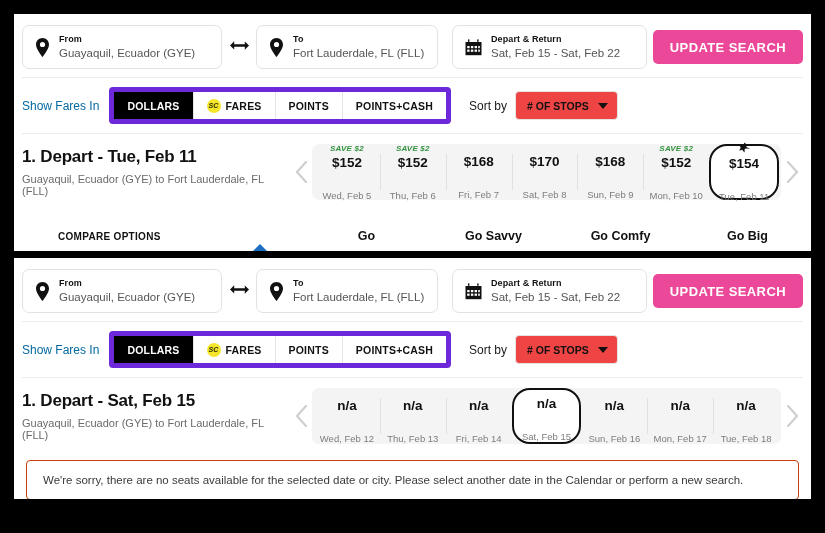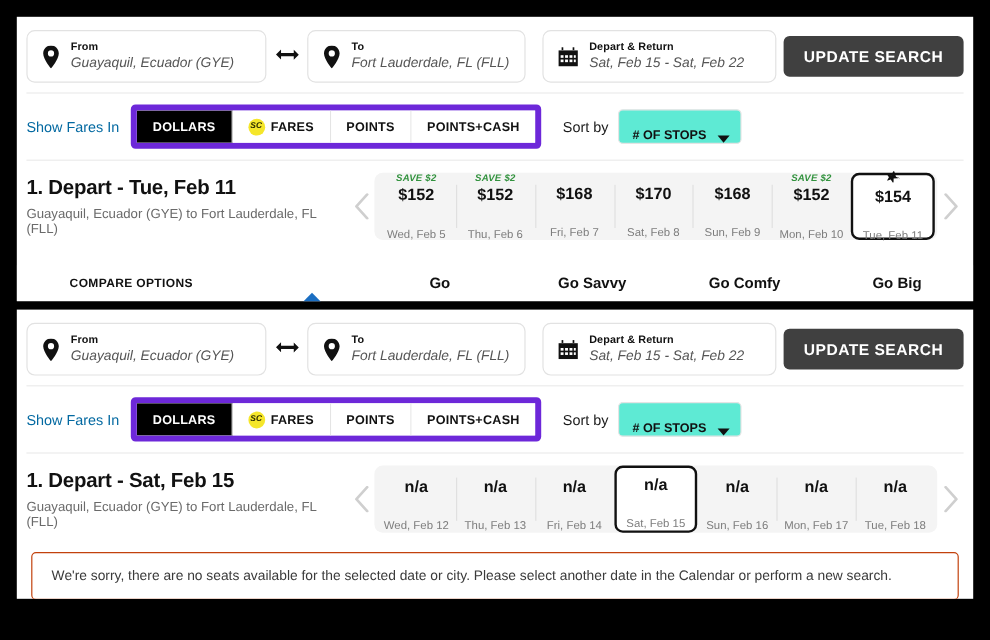--- a/index.html
+++ b/index.html
@@ -68,34 +68,33 @@
     color: #111;
     letter-spacing: .1px;
     display: block;
   }
   .field-value {
     font-size: 11.5px;
     color: #555;
     display: block;
     margin-top: 2px;
     white-space: nowrap;
-    font-style: italic;
   }
   .swap {
     width: 34px;
     text-align: center;
     flex: 0 0 auto;
     color: #111;
     display: flex;
     align-items: center;
     justify-content: center;
   }
   .spacer-mid { flex: 0 0 14px; }
   .update-btn {
-    background: #404040;
+    background: #ec4899;
     color: #fff;
     border: none;
     border-radius: 5px;
     height: 34px;
     padding: 0 17px;
     font-size: 13px;
     font-weight: bold;
     letter-spacing: .4px;
     cursor: pointer;
     font-family: "Liberation Sans", sans-serif;
@@ -162,28 +161,28 @@
     color: #1a1a1a;
     margin-left: 18px;
     margin-right: 8px;
     white-space: nowrap;
   }
   .select-box {
     border: 1px solid #e4e4e4;
     border-radius: 4px;
     height: 27px;
     display: flex;
-    align-items: flex-end;
+    align-items: center;
     gap: 9px;
     padding: 0 9px 0 11px;
     font-size: 10.5px;
     font-weight: bold;
     color: #111;
     cursor: pointer;
-    background: #5eead4;
+    background: #ef4444;
     white-space: nowrap;
   }
   .caret-dn {
     width: 0; height: 0;
     border-left: 5px solid transparent;
     border-right: 5px solid transparent;
     border-top: 6px solid #111;
   }
 
   
@@ -237,21 +236,21 @@
   .farecard + .farecard::before {
     content: "";
     position: absolute;
     left: 0; top: 10px; bottom: 10px;
     width: 1px;
     background: #e0e0e0;
   }
   .farecard.selected {
     background: #fff;
     border: 2px solid #111;
-    border-radius: 7px;
+    border-radius: 18px;
   }
   .farecard.selected::before { display: none; }
   .farecard.selected + .farecard::before { display: none; }
   .fare-save {
     font-size: 8px;
     font-weight: bold;
     color: #33933f;
     letter-spacing: .2px;
     height: 10px;
     line-height: 10px;

